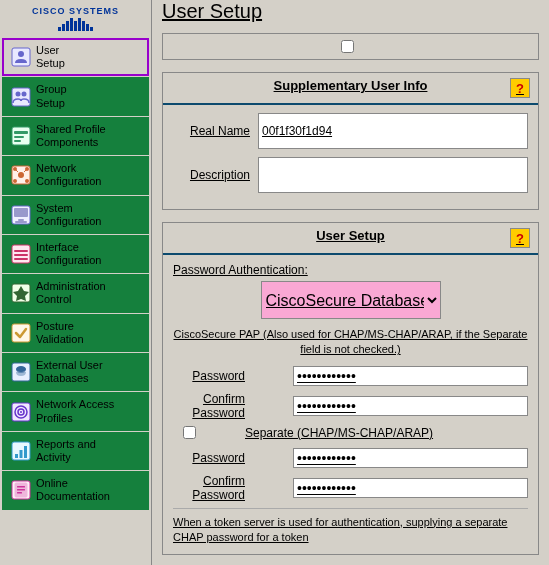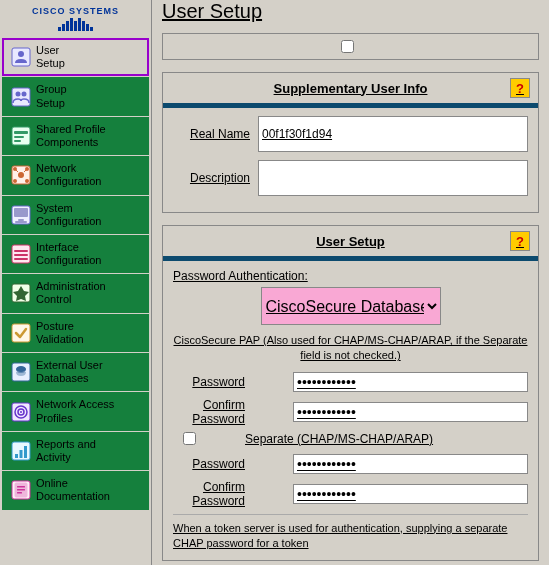--- a/index.html
+++ b/index.html
@@ -83,24 +83,23 @@
     }
 
     
     .panel {
       border: 1px solid #888;
       margin-bottom: 12px;
       background: #d4d0c8;
     }
     .panel-header {
       display: flex;
-      align-items: center;
       justify-content: space-between;
       background: #d4d0c8;
-      border-bottom: 5px solid #0c4a6e;
+      border-bottom: 2px solid #0c4a6e;
       padding: 5px 8px;
     }
     .panel-header-title {
       font-weight: bold;
       font-size: 13px;
       text-align: center;
       flex: 1;
     }
     .help-icon {
       width: 20px;

